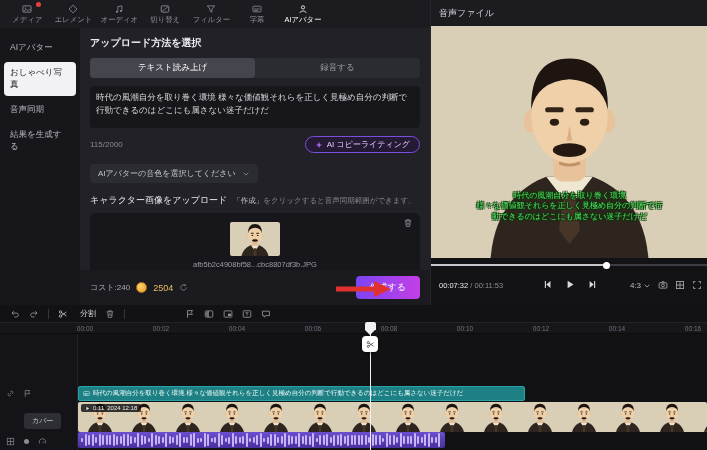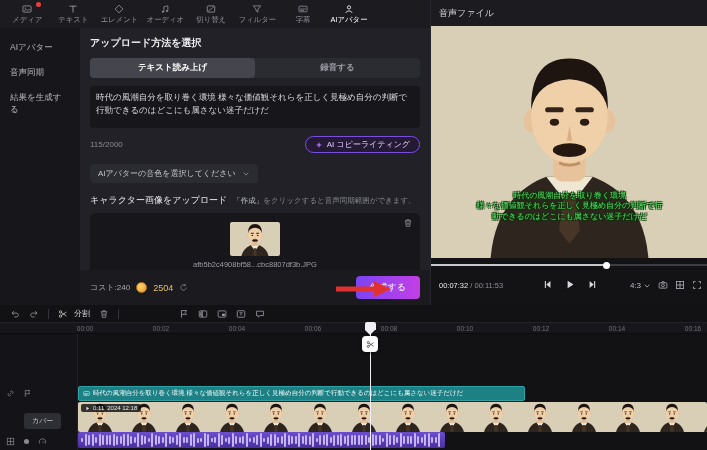--- a/index.html
+++ b/index.html
@@ -21,21 +21,21 @@
   .sidebar{position:absolute;left:0;top:28px;width:80px;height:277px;background:#17171b;
            padding-top:6px;box-sizing:border-box;}
   .side-item{margin:3px 4px;padding:5px 6px;font-size:8.5px;color:#b6b6bd;border-radius:4px;cursor:pointer;}
   .side-item.active{background:#f2f2f4;color:#1a1a1e;}
 
   
   .main{position:absolute;left:80px;top:28px;width:350px;height:242px;background:#212127;
         box-sizing:border-box;padding:8px 10px;}
   .main-title{font-size:10px;color:#ececf1;margin:0 0 8px;font-weight:bold;}
   .seg-tabs{display:flex;background:#2b2b32;border-radius:4px;height:20px;margin-bottom:8px;}
-  .seg-tab{flex:1;display:flex;align-items:center;justify-content:center;font-size:8.5px;color:#9a9aa2;cursor:pointer;font-weight:bold;}
+  .seg-tab{flex:1;display:flex;align-items:center;justify-content:center;font-size:8.5px;color:#9a9aa2;cursor:pointer;}
   .seg-tab.active{background:#45454e;color:#fff;border-radius:4px;}
   .script-input{width:100%;height:42px;background:#17171b;border:none;border-radius:4px;color:#d8d8de;
         font-size:8.5px;line-height:13px;padding:5px 6px;box-sizing:border-box;resize:none;font-family:inherit;}
   .meta-row{display:flex;align-items:center;justify-content:space-between;margin:4px 0 9px;}
   .char-count{font-size:8px;color:#8a8a92;}
   .ai-copy-btn{display:flex;align-items:center;gap:4px;font-size:8px;color:#e3c6ff;background:#241a33;
         border:1px solid #7a4fe0;border-radius:9px;padding:2px 9px;cursor:pointer;}
   .ai-copy-btn .ic{width:8px;height:8px;color:#b06ef0;}
   .voice-select{display:inline-flex;align-items:center;gap:6px;background:#2b2b32;border-radius:4px;
         padding:4px 8px;font-size:8px;color:#c6c6cd;margin-bottom:11px;cursor:pointer;}
@@ -86,21 +86,21 @@
   .right-ctrls{position:absolute;right:6px;top:9px;display:flex;align-items:center;gap:7px;color:#b9b9c1;}
   .aspect{font-size:8px;display:flex;align-items:flex-end;gap:2px;cursor:pointer;}
   .right-ctrls .ic{width:10px;height:10px;cursor:pointer;}
 
   
   .timeline{position:absolute;left:0;top:305px;width:707px;height:145px;background:#121215;}
   .tl-toolbar{position:absolute;left:0;top:0;width:707px;height:17px;display:flex;align-items:center;
         gap:9px;padding-left:10px;box-sizing:border-box;color:#9a9aa2;}
   .tl-toolbar .ic{width:10px;height:10px;cursor:pointer;}
   .tl-sep{width:1px;height:10px;background:#34343c;}
-  .split-group{display:flex;align-items:center;gap:6px;color:#d6d6dc;cursor:pointer;}
+  .split-group{display:flex;align-items:center;gap:12px;color:#d6d6dc;cursor:pointer;}
   .split-label{font-size:8px;}
   .tool-gap{width:42px;}
   .ruler{position:absolute;left:0;top:17px;width:707px;height:12px;background:#17171b;
         border-top:1px solid #222228;border-bottom:1px solid #0c0c0f;box-sizing:border-box;cursor:pointer;}
   .ruler-label{position:absolute;top:2px;font-size:6.5px;color:#70707a;transform:translateX(-50%);}
   .tracks{position:absolute;left:0;top:29px;width:707px;height:116px;}
   .rail{position:absolute;left:0;top:0;width:78px;height:116px;background:#141418;border-right:1px solid #222228;box-sizing:border-box;}
   .rail-row1{position:absolute;left:6px;top:55px;display:flex;gap:8px;color:#8a8a92;}
   .rail-row1 .ic,.rail-row3 .ic{width:9px;height:9px;cursor:pointer;}
   .cover-btn{position:absolute;left:24px;top:79px;background:#2e2e35;border-radius:3px;font-size:7px;
@@ -270,26 +270,20 @@
   <div class="topbar">
     <div class="top-tab">
       <svg class="ic">
           <use href="#ic-media"></use>
         </svg>
       <span class="lbl">メディア</span>
       <span class="badge-dot"></span>
     </div>
     <div class="top-tab">
       <svg class="ic">
-          <use href="#ic-text"></use>
-        </svg>
-      <span class="lbl">テキスト</span>
-    </div>
-    <div class="top-tab">
-      <svg class="ic">
           <use href="#ic-element"></use>
         </svg>
       <span class="lbl">エレメント</span>
     </div>
     <div class="top-tab">
       <svg class="ic">
           <use href="#ic-audio"></use>
         </svg>
       <span class="lbl">オーディオ</span>
     </div>
@@ -314,20 +308,21 @@
     <div class="top-tab active">
       <svg class="ic">
           <use href="#ic-avatar"></use>
         </svg>
       <span class="lbl">AIアバター</span>
     </div>
   </div>
 
   <div class="sidebar">
     <div class="side-item">AIアバター</div>
+    <div class="side-item active">おしゃべり写真</div>
     <div class="side-item">音声同期</div>
     <div class="side-item">結果を生成する</div>
   </div>
 
   <div class="main">
     <h2 class="main-title">アップロード方法を選択</h2>
     <div class="seg-tabs">
       <div class="seg-tab active">テキスト読み上げ</div>
       <div class="seg-tab">録音する</div>
     </div>

